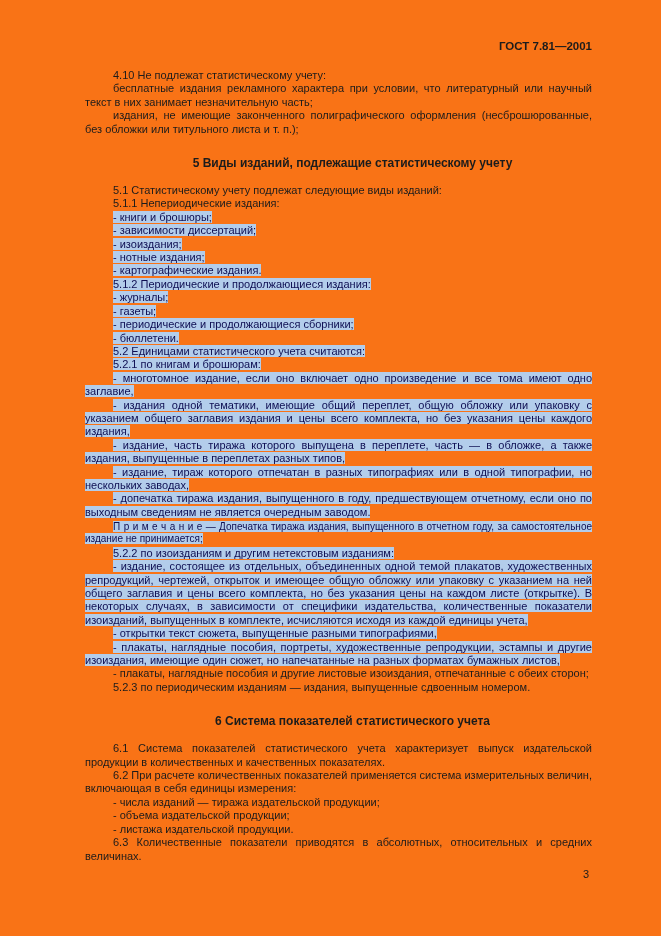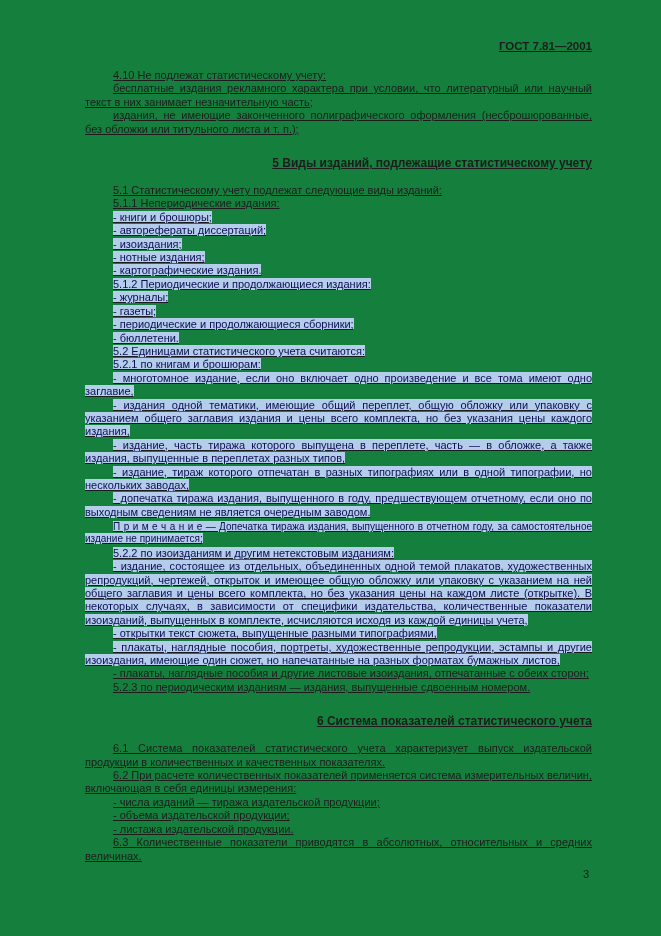--- a/index.html
+++ b/index.html
@@ -13,43 +13,42 @@
     font-family: "Liberation Sans", "DejaVu Sans", sans-serif;
     color: #1c1c1c;
   }
   .page {
     box-sizing: border-box;
     width: 661px;
     height: 936px;
     padding: 40px 69px 0 85px;
     position: relative;
     overflow: hidden;
-    background: #15803d;
-    text-decoration: underline;
+    background: #f97316;
   }
   .doc-header {
     text-align: right;
     font-weight: bold;
     font-size: 11.5px;
     line-height: 13px;
     margin-bottom: 16px;
   }
   .content p {
     margin: 0;
     font-size: 11px;
     line-height: 13.4px;
     text-align: justify;
     text-indent: 28px;
   }
   .content p.heading {
     font-weight: bold;
     font-size: 12px;
     line-height: 14px;
     margin: 20px 0 14px 0;
-    text-align: right;
+    text-align: center;
   }
   .content p.note {
     font-size: 10px;
     line-height: 11.8px;
     margin: 2px 0;
   }
   .hl {
     background: #b3cdeb;
     color: #0e0e52;
   }
@@ -68,21 +67,21 @@
     <span>ГОСТ 7.81—2001</span>
   </div>
   <div class="content">
       <p class="para"><span>4.10  Не подлежат статистическому учету:</span></p>
       <p class="para"><span>бесплатные издания рекламного характера при условии, что литературный или научный текст в них занимает незначительную часть;</span></p>
       <p class="para"><span>издания, не имеющие законченного полиграфического оформления (несброшюрованные, без обложки или титульного листа и т. п.);</span></p>
       <p class="heading"><span>5  Виды изданий, подлежащие статистическому учету</span></p>
       <p class="para"><span>5.1  Статистическому учету подлежат следующие виды изданий:</span></p>
       <p class="para"><span>5.1.1  Непериодические издания:</span></p>
       <p class="para"><span class="hl">- книги и брошюры;</span></p>
-      <p class="para"><span class="hl">- авторефераты диссертаций;</span></p>
+      <p class="para"><span class="hl">- зависимости диссертаций;</span></p>
       <p class="para"><span class="hl">- изоиздания;</span></p>
       <p class="para"><span class="hl">- нотные издания;</span></p>
       <p class="para"><span class="hl">- картографические издания.</span></p>
       <p class="para"><span class="hl">5.1.2  Периодические и продолжающиеся издания:</span></p>
       <p class="para"><span class="hl">- журналы;</span></p>
       <p class="para"><span class="hl">- газеты;</span></p>
       <p class="para"><span class="hl">- периодические и продолжающиеся сборники;</span></p>
       <p class="para"><span class="hl">- бюллетени.</span></p>
       <p class="para"><span class="hl">5.2  Единицами статистического учета считаются:</span></p>
       <p class="para"><span class="hl">5.2.1  по книгам и брошюрам:</span></p>

